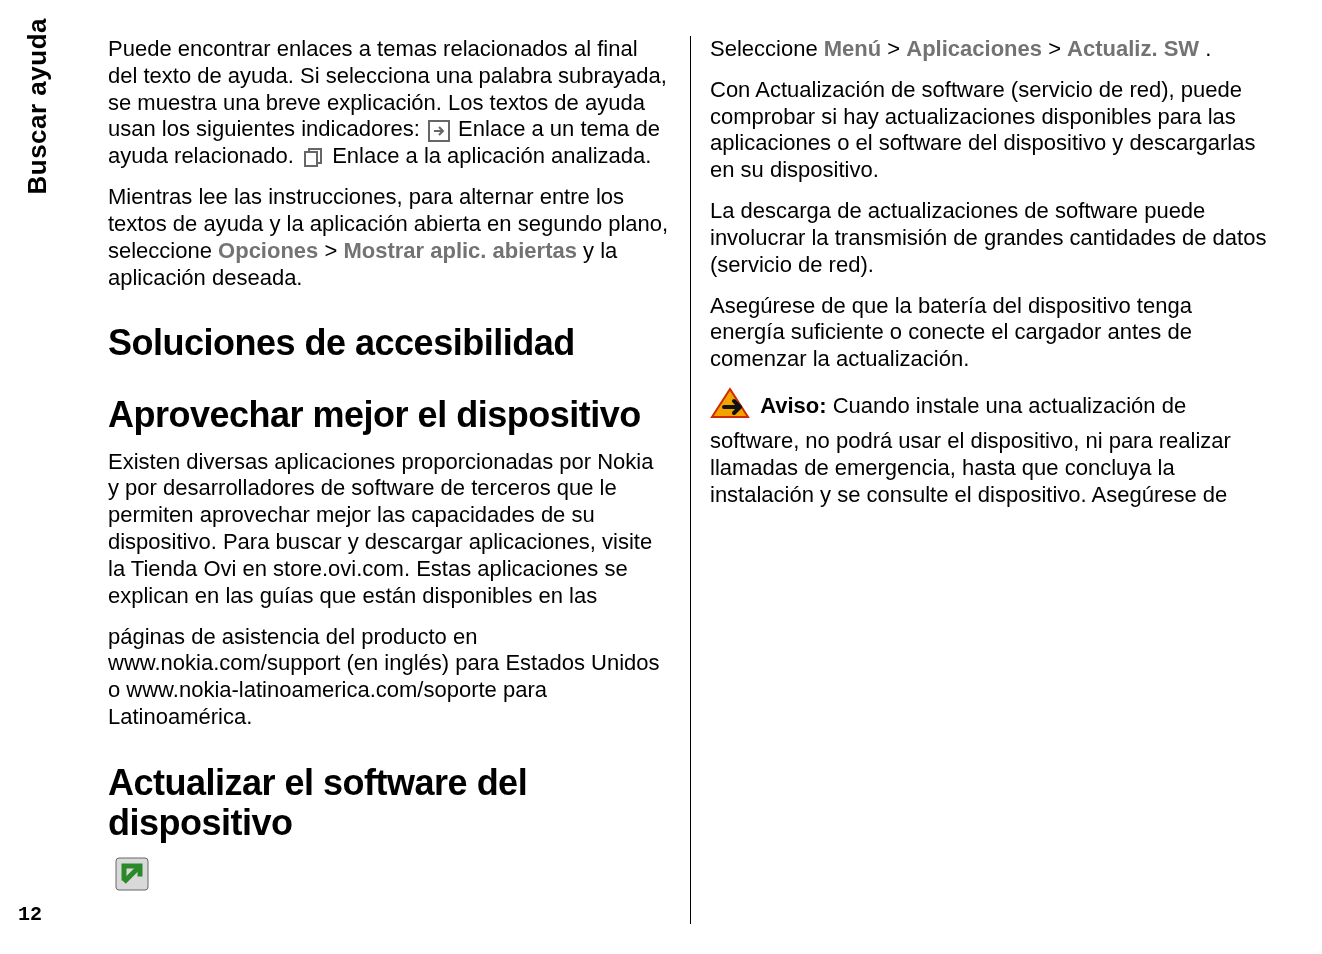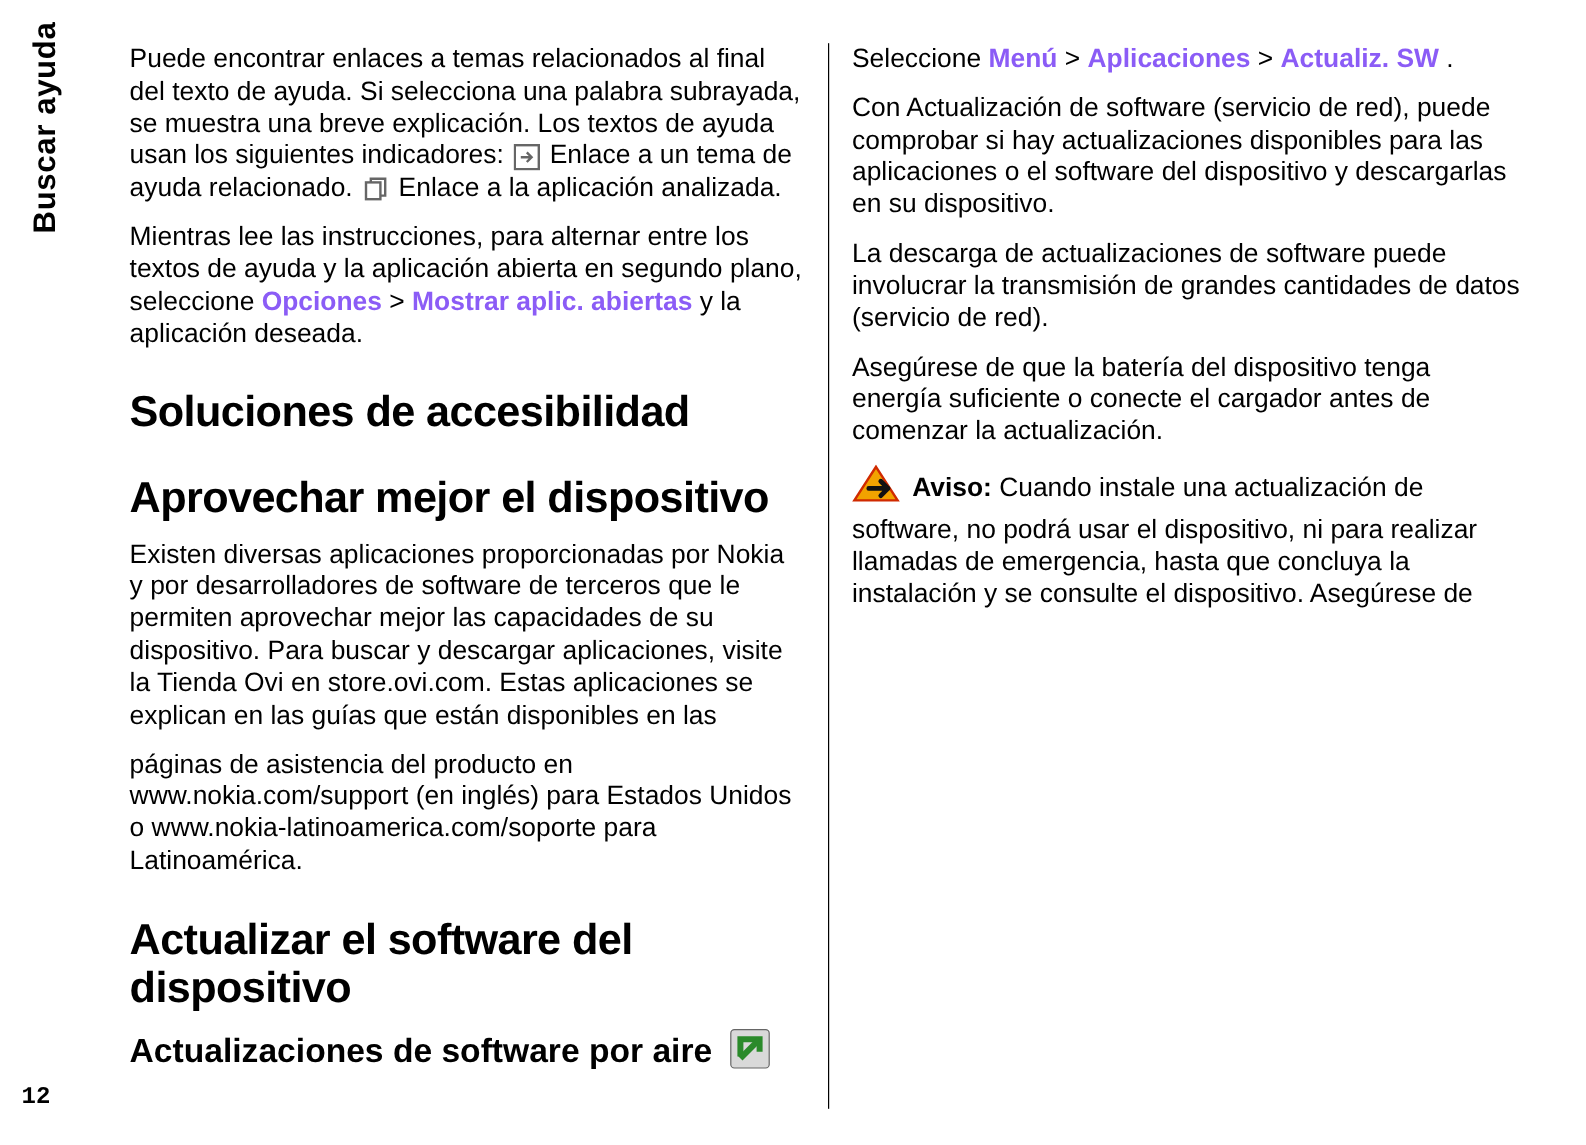--- a/index.html
+++ b/index.html
@@ -58,21 +58,21 @@
     letter-spacing: -0.5px;
   }
   .content h2 {
     font-size: 28px;
     font-weight: 700;
     line-height: 1.1;
     margin-top: 4px;
     margin-bottom: 8px;
   }
   .emph {
-    color: #8b5cf6;
+    color: #737373;
     font-weight: 700;
   }
   .inline-icon {
     display: inline-block;
     vertical-align: middle;
     margin: 0 2px;
   }
   .inline-icon svg { display: block; }
   .h2-with-icon {
     display: inline;
@@ -129,21 +129,20 @@
 
   <h1>Aprovechar mejor el dispositivo</h1>
 
   <p>Existen diversas aplicaciones proporcionadas por Nokia y por desarrolladores de software de terceros que le permiten aprovechar mejor las capacidades de su dispositivo. Para buscar y descargar aplicaciones, visite la Tienda Ovi en store.ovi.com. Estas aplicaciones se explican en las guías que están disponibles en las</p>
 
   <p>páginas de asistencia del producto en www.nokia.com/support (en inglés) para Estados Unidos o www.nokia-latinoamerica.com/soporte para Latinoamérica.</p>
 
   <h1>Actualizar el software del dispositivo</h1>
 
   <h2>
-    <span class="h2-with-icon">Actualizaciones de software por aire</span>
     <span class="h2-icon-box">
       <svg width="36" height="36" viewBox="0 0 36 36">
         <rect x="2" y="2" width="32" height="32" rx="3" fill="#d9d9d9" stroke="#666" stroke-width="1"></rect>
         <path d="M10 22 L10 10 L26 10 M18 10 L26 10 L26 18" fill="none" stroke="#2a8a2a" stroke-width="5" stroke-linecap="square"></path>
         <path d="M26 10 L10 26" stroke="#2a8a2a" stroke-width="5"></path>
       </svg>
     </span>
   </h2>
 
   <p>

